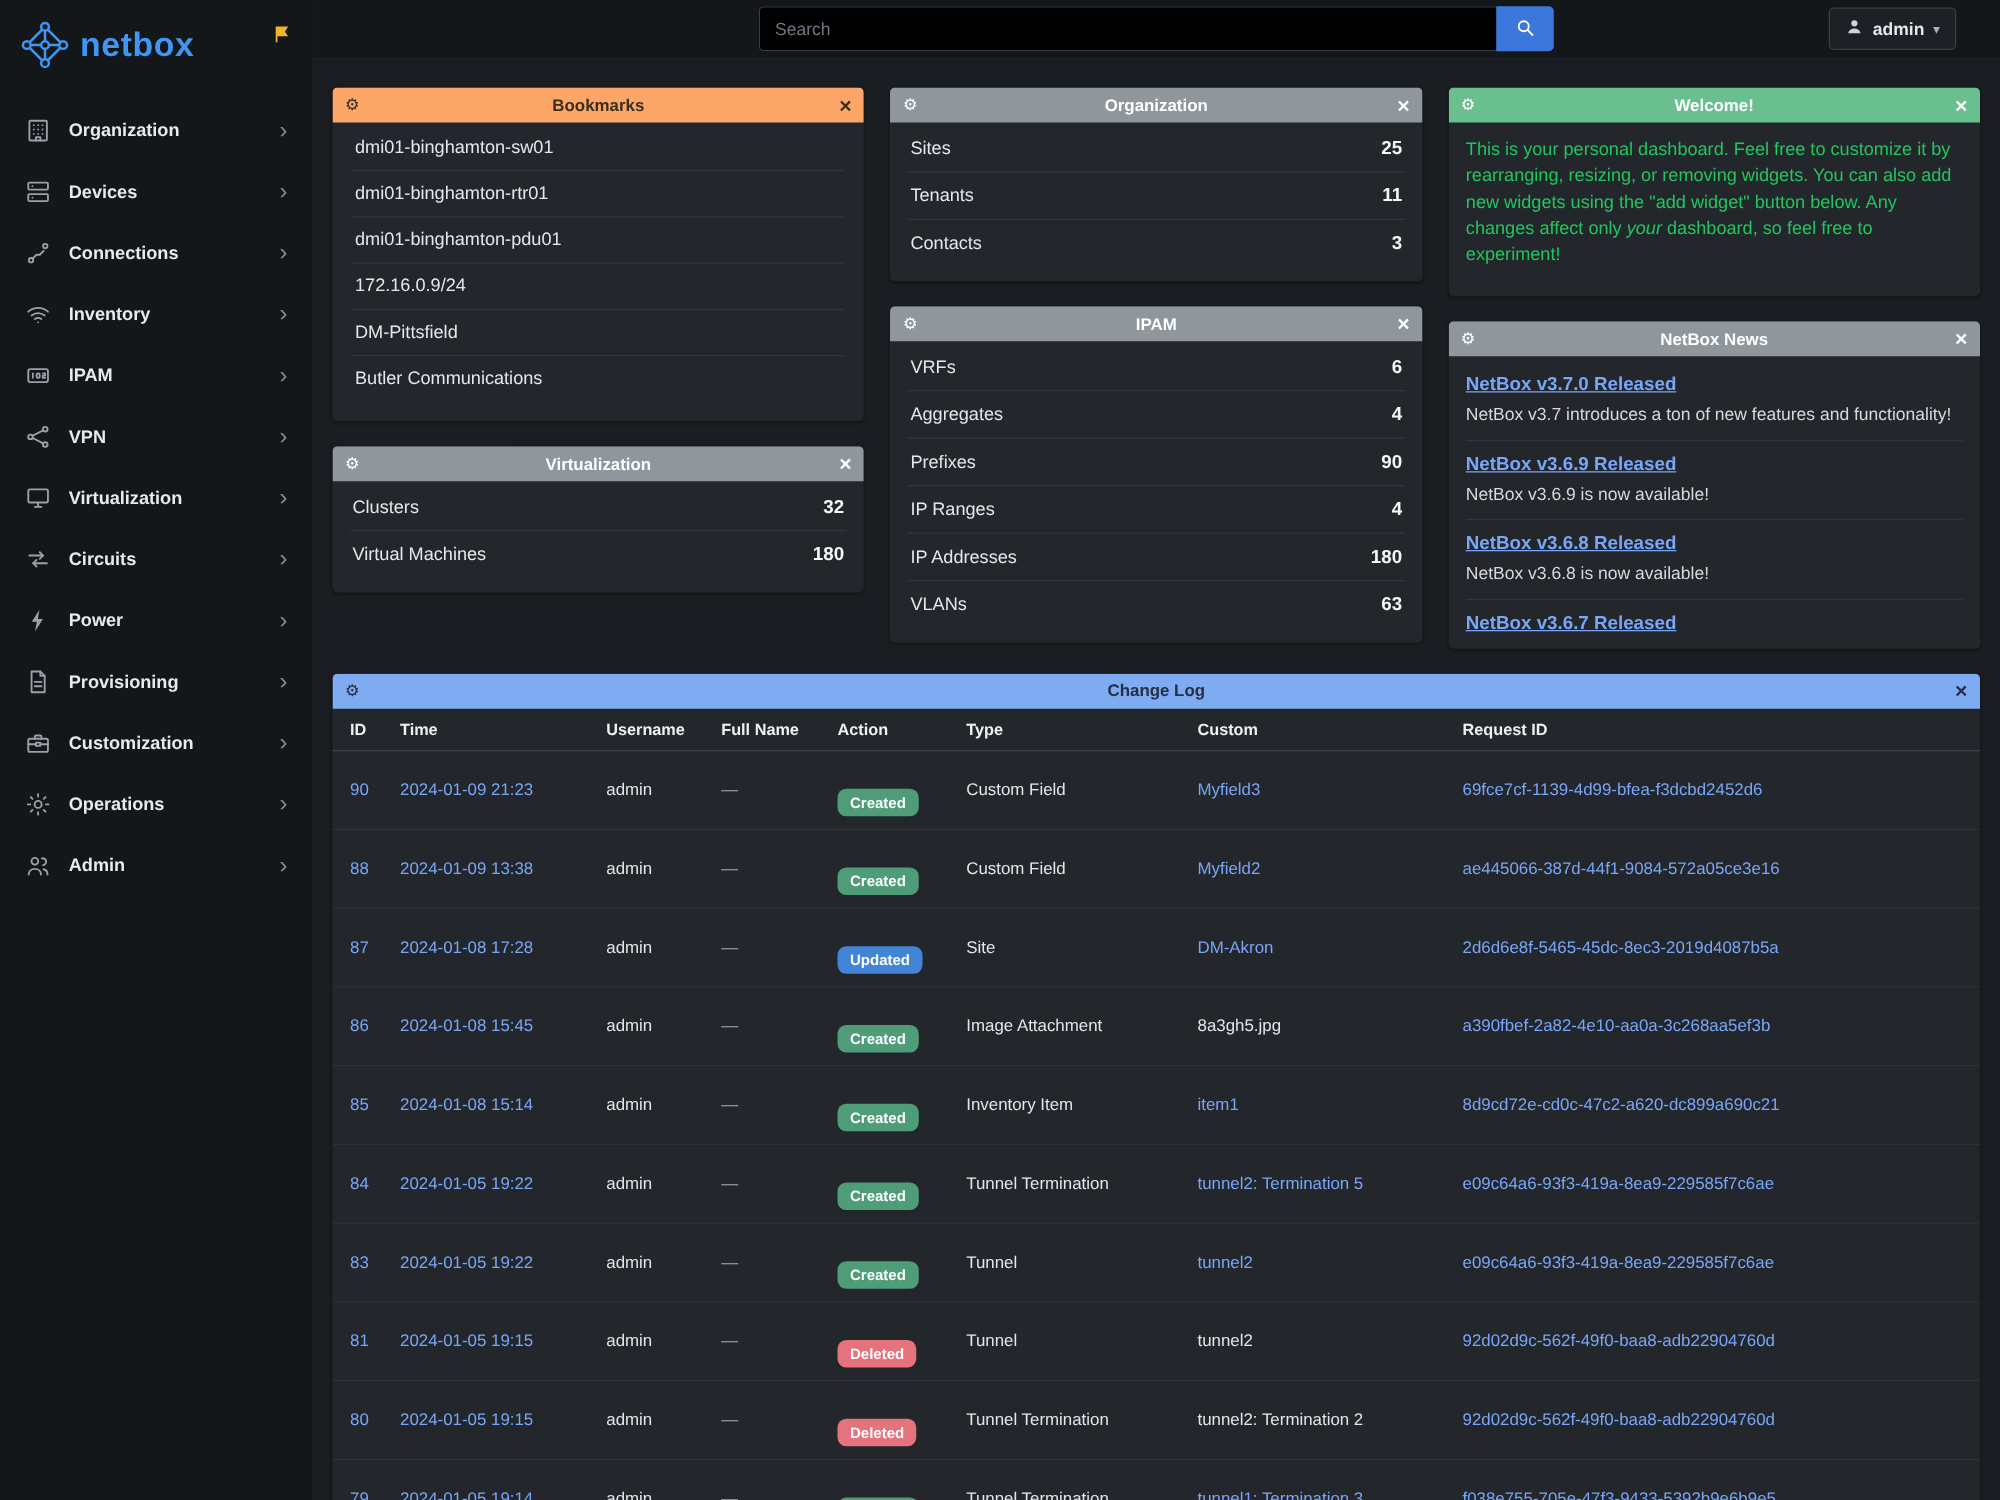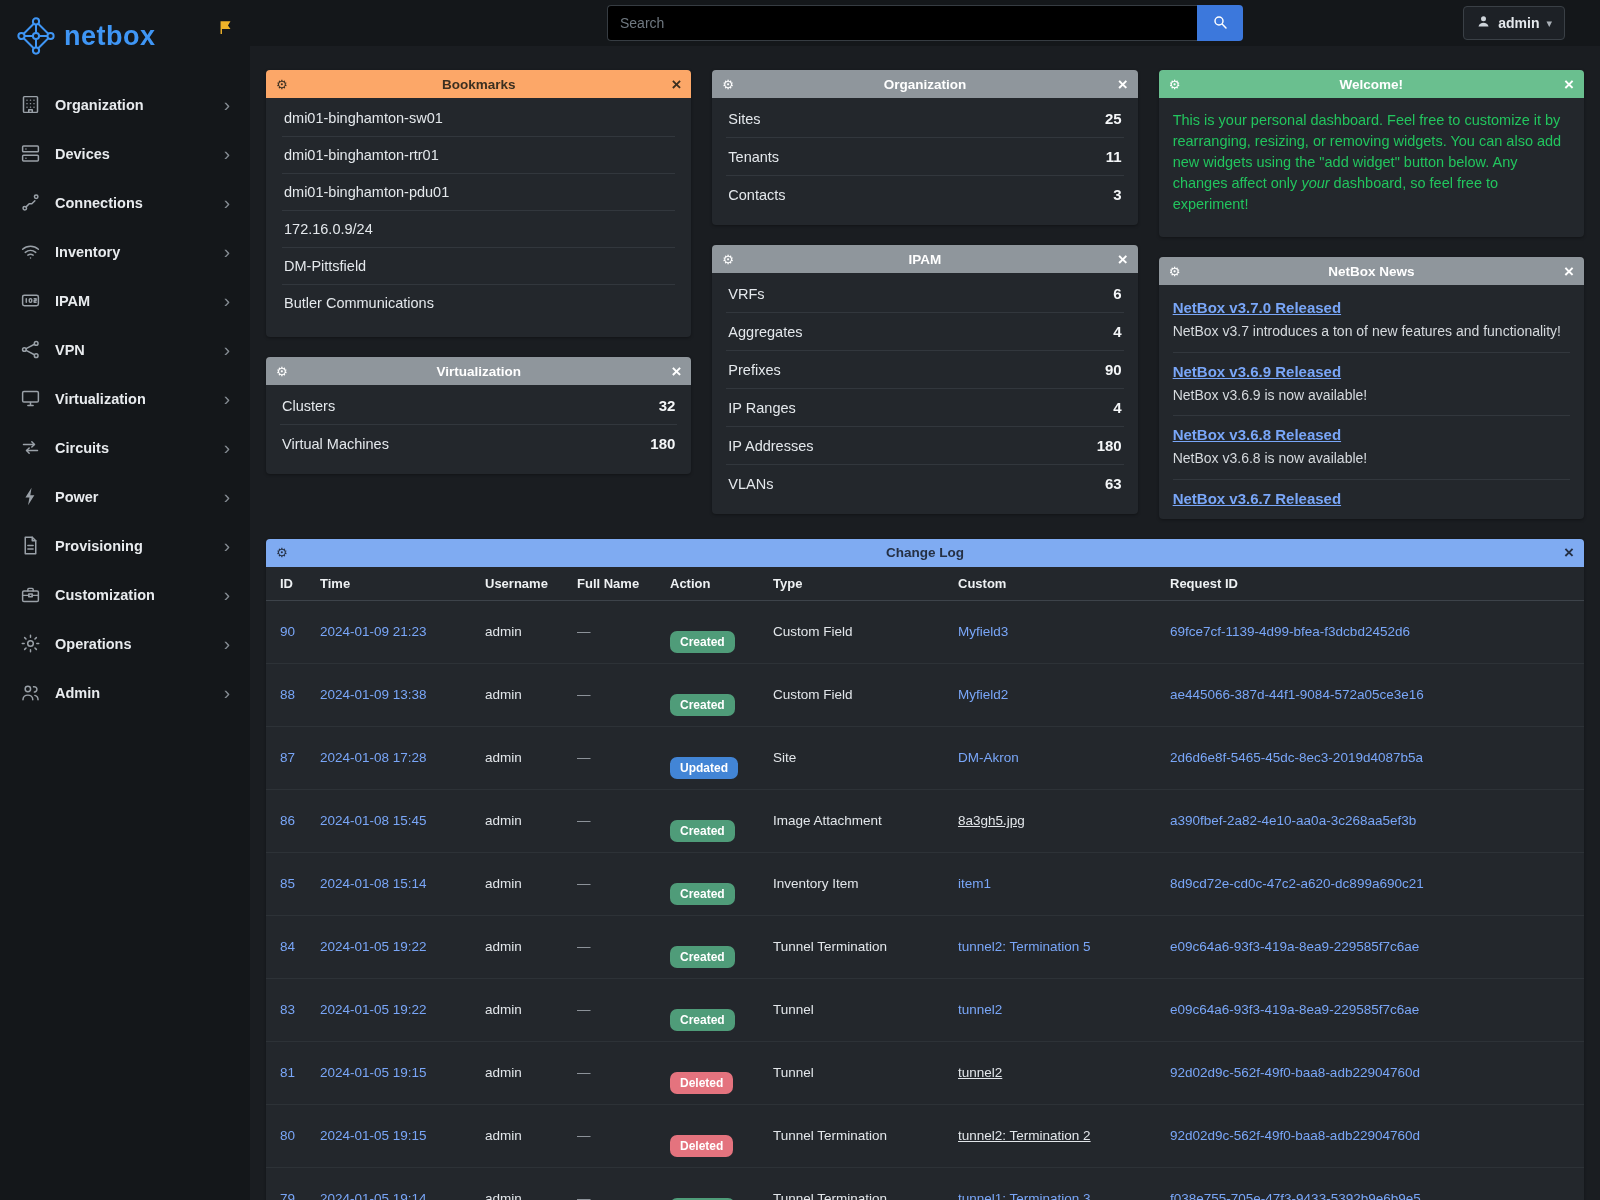--- a/index.html
+++ b/index.html
@@ -82,21 +82,21 @@
 
   
   .log-table { width:100%; border-collapse:collapse; }
   .log-table thead th { text-align:left; font-size:13px; font-weight:700; color:#eef1f3;
     padding:9px 8px; border-bottom:1px solid #3d434a; }
   .log-table tbody td { padding:10px 8px; font-size:13.5px; border-bottom:1px solid #2d3237; color:#e2e6ea; }
   .log-table tbody tr:last-child td { border-bottom:none; }
   .log-table th:first-child, .log-table td:first-child { padding-left:14px; }
   .link { color:var(--link-blue,#79a6f8); text-decoration:none; cursor:pointer; }
   .c-object { color:var(--link-blue,#79a6f8); text-decoration:none; cursor:pointer; }
-  .c-object.plain { color:#e2e6ea; cursor:default;text-decoration:underline; }
+  .c-object.plain { color:#e2e6ea; cursor:default; }
   .muted { color:var(--muted); }
   .badge { display:inline-block; padding:4px 10px; border-radius:7px; font-size:12px; font-weight:700; color:#fff;margin-top:20px; }
   .badge-created { background:var(--badge-created,#4f9c79); }
   .badge-updated { background:var(--badge-updated,#4285d6); }
   .badge-deleted { background:var(--badge-deleted,#e4737e); }
 </style>
 </head>
 <body>
 
 <div class="app">

